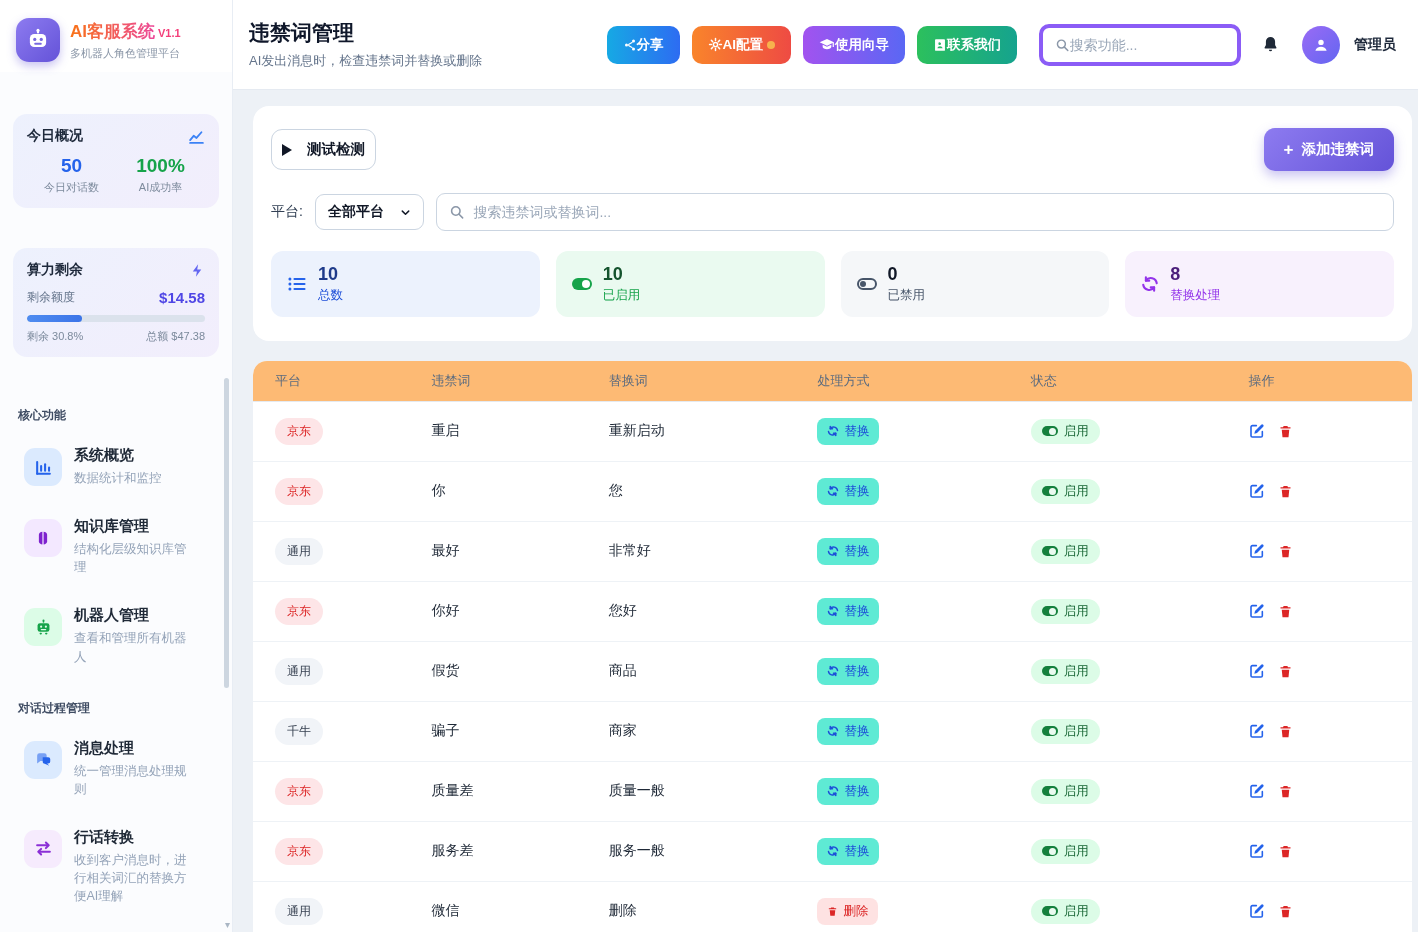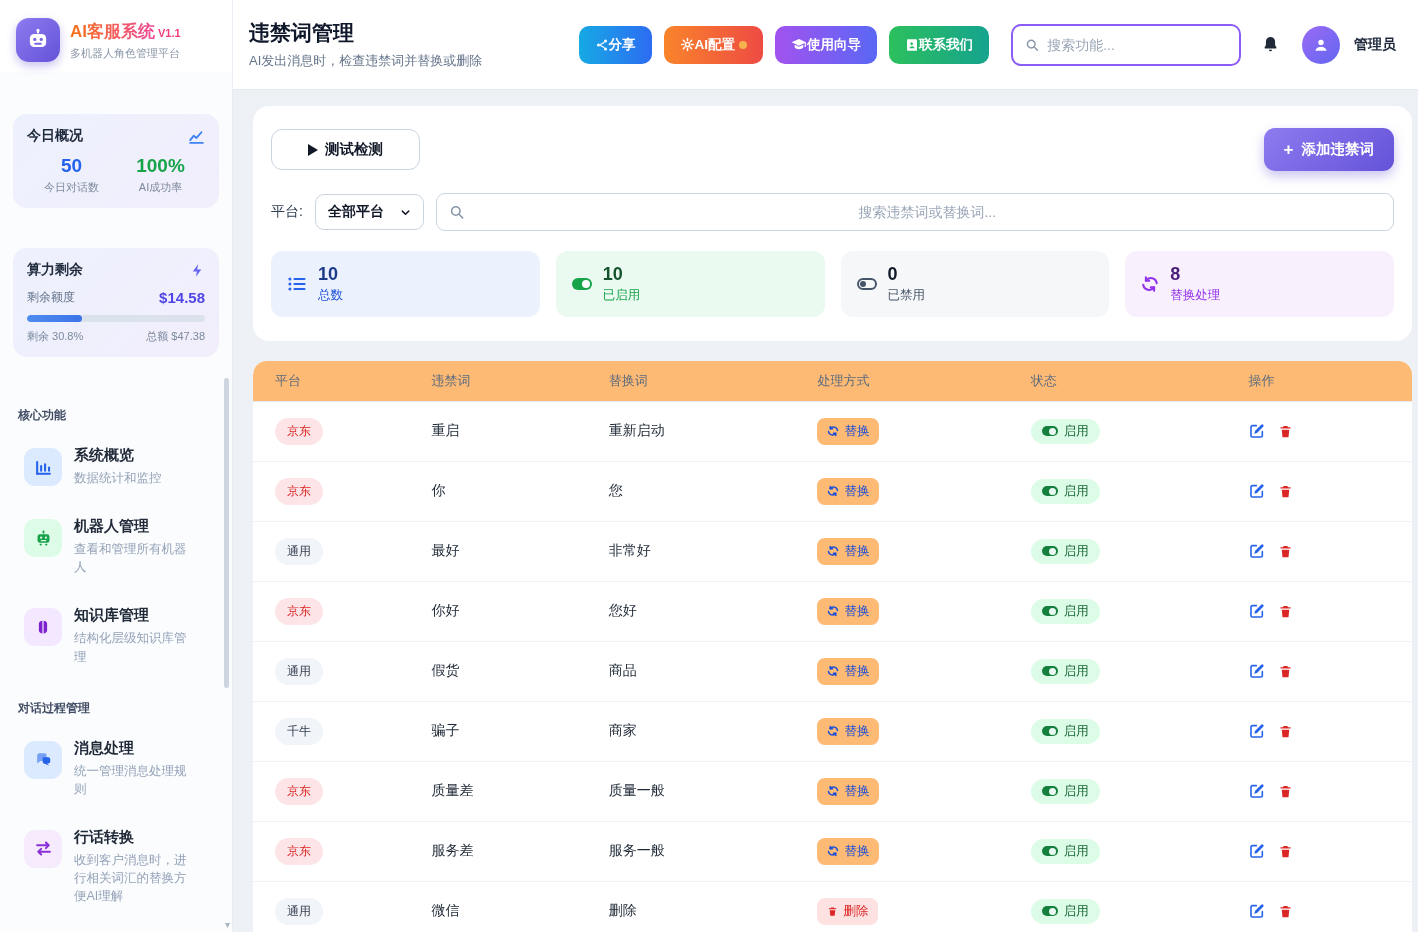--- a/index.html
+++ b/index.html
@@ -89,64 +89,64 @@
     display:flex; align-items:center; color:#fff; font-size:13.5px; font-weight:700;
     border:none; border-radius:10px; padding:10px 16px; cursor:pointer; position:relative;
   }
   .hbtn-share   { background:linear-gradient(90deg,#16a9e4,#2d6cf2); }
   .hbtn-config  { background:linear-gradient(90deg,#f9842b,#ee4b43); }
   .hbtn-guide   { background:linear-gradient(90deg,#a253ef,#5a67f4); }
   .hbtn-contact { background:linear-gradient(90deg,#2cc05d,#15a38e); }
   .hbtn-dot { width:8px; height:8px; border-radius:50%; background:#f7b24d; margin-left:4px; }
 
   .hsearch {
-    display:flex; align-items:center; gap:8px; width:230px; height:42px;
-    border:2px solid #8b5cf6; border-radius:10px; padding:0 12px; background:#fff; margin-left:10px;
+    display:flex; align-items:center; width:202px; height:42px;
+    border:4px solid #8b5cf6; border-radius:10px; padding:0 12px; background:#fff; margin-left:10px;
   }
   .hsearch input { border:none; outline:none; font-size:14px; width:100%; color:#334155; font-family:inherit; background:transparent; }
   .hsearch input::placeholder { color:#9aa7b8; }
 
   .bell { margin-left:8px; color:#1f2937; cursor:pointer; }
   .avatar {
     width:38px; height:38px; border-radius:50%; margin-left:10px; cursor:pointer;
     background:linear-gradient(135deg,#9a6bf5,#6366f1);
     display:flex; align-items:center; justify-content:center;
   }
   .uname { font-size:14px; font-weight:600; color:#1e293b; margin-left:2px; }
 
   
   .main { flex:1; padding:16px 6px 0 20px; overflow:hidden; }
 
   .panel { background:#fff; border-radius:16px; padding:22px 18px 24px 18px; }
 
   .tool-row { display:flex; align-items:center; }
   .btn-test {
-    display:flex; align-items:center; gap:7px; background:#fff; border:1.5px solid #cbd5e1;
-    border-radius:11px; padding:10px 36px; font-size:14.5px; font-weight:700; color:#111827; cursor:pointer;
+    display:flex; align-items:center; gap:15px; background:#fff; border:1.5px solid #cbd5e1;
+    border-radius:11px; padding:10px 10px; font-size:14.5px; font-weight:700; color:#111827; cursor:pointer;
     font-family:inherit;
   }
   .play-tri { width:0; height:0; border-left:10px solid #111827; border-top:6px solid transparent; border-bottom:6px solid transparent; }
   .btn-add {
     margin-left:auto; display:flex; align-items:center; gap:8px; border:none; cursor:pointer;
     background:linear-gradient(135deg,#8d7bf0,#6453d8); color:#fff; font-size:14.5px; font-weight:700;
     border-radius:11px; padding:12px 20px; box-shadow:0 5px 12px rgba(100,83,216,.35); font-family:inherit;
   }
   .plus { font-size:17px; font-weight:700; line-height:1; }
 
   .filter-row { display:flex; align-items:center; gap:12px; margin-top:22px; }
   .filter-label { font-size:14px; color:#334155; }
   .fselect {
     display:flex; align-items:center; gap:16px; border:1px solid #cbd5e1; border-radius:9px;
     padding:8px 12px; font-size:14px; font-weight:600; color:#111827; background:#fff; cursor:pointer;
   }
   .fsearch {
     flex:1; display:flex; align-items:center; gap:9px; border:1px solid #cbd5e1; border-radius:9px;
     height:38px; padding:0 12px; background:#fff;
   }
-  .fsearch input { border:none; outline:none; width:100%; font-size:14px; color:#334155; font-family:inherit; background:transparent;text-align:center; }
+  .fsearch input { border:none; outline:none; width:100%; font-size:14px; color:#334155; font-family:inherit; background:transparent; }
   .fsearch input::placeholder { color:#9aa7b8; }
 
   .stats-row { display:flex; gap:16px; margin-top:20px; }
   .stat-card { flex:1; border-radius:12px; padding:13px 16px; display:flex; align-items:center; gap:11px; }
   .sc1 { background:#ecf2fd; } .sc2 { background:#eafaf0; } .sc3 { background:#f5f7f9; } .sc4 { background:#f8f1fd; }
   .stat-num { font-size:18px; font-weight:800; line-height:1.15; }
   .stat-lab { font-size:12.5px; margin-top:2px; }
   .sc1 .stat-num { color:#1e3a8a; } .sc1 .stat-lab { color:#1d4ed8; }
   .sc2 .stat-num { color:#14532d; } .sc2 .stat-lab { color:#16a34a; }
   .sc3 .stat-num { color:#111827; } .sc3 .stat-lab { color:#475569; }
@@ -167,21 +167,21 @@
   }
   thead th:first-child, tbody td:first-child { padding-left:22px; }
   tbody td { padding:16px 0; border-bottom:1px solid #eef2f6; font-size:14px; color:#1f2937; vertical-align:middle; }
   .word { font-weight:500; }
 
   .badge { display:inline-block; font-size:12px; padding:5px 12px; border-radius:999px; }
   .badge.jd { background:#fde5e7; color:#dc2626; }
   .badge.generic { background:#f1f4f8; color:#374151; }
 
   .pill { display:inline-flex; align-items:center; gap:5px; font-size:12.5px; padding:5px 10px; border-radius:8px; font-weight:500; }
-  .pill.rep { background:#fdba74; color:#1d4ed8; }
+  .pill.rep { background:#5eead4; color:#1d4ed8; }
   .pill.del { background:#fee2e2; color:#dc2626; }
 
   .pill-status { display:inline-flex; align-items:center; gap:6px; font-size:12.5px; padding:4px 11px; border-radius:999px; background:#dcfce7; color:#166534; font-weight:500; }
   .st-toggle { width:16px; height:10px; border-radius:99px; background:#15803d; position:relative; }
   .st-toggle::after { content:""; position:absolute; right:1.5px; top:1.5px; width:7px; height:7px; border-radius:50%; background:#eafaf0; }
 
   .ops { display:flex; align-items:center; gap:13px; }
   .op { cursor:pointer; }
   .op-edit { color:#2563eb; } .op-del { color:#dc2626; }
 </style>
@@ -254,52 +254,52 @@
         <path d="M4 20V20h16"></path>
           <path d="M4 20V5"></path>
           <path d="M9 16v-6"></path>
           <path d="M14 16V8"></path>
           <path d="M19 16v-4"></path>
       </svg>
     </div>
     <div>
       <div class="side-item-title">系统概览</div>
       <div class="side-item-desc">数据统计和监控</div>
+    </div>
+  </div>
+
+  <div class="side-item">
+    <div class="side-icon si-purple">
+      <svg width="18" height="18" viewBox="0 0 24 24" fill="#7e22ce">
+        <path d="M11.2 3.5c-2.2 0-4.7 1.4-4.7 4.2v8.6c0 2.8 2.5 4.2 4.7 4.2V3.5z"></path>
+        <path d="M12.8 3.5c2.2 0 4.7 1.4 4.7 4.2v8.6c0 2.8-2.5 4.2-4.7 4.2V3.5z"></path>
+      </svg>
+    </div>
+    <div>
+      <div class="side-item-title">知识库管理</div>
+      <div class="side-item-desc">结构化层级知识库管理</div>
     </div>
   </div>
 
   <div class="side-item">
     <div class="side-icon si-green">
       <svg width="19" height="19" viewBox="0 0 24 24" fill="currentColor">
         <rect x="11" y="3" width="2" height="3" rx="1"></rect>
           <circle cx="12" cy="3.2" r="1.3"></circle>
         <rect x="4.5" y="6.5" width="15" height="11" rx="3"></rect>
         <circle cx="9" cy="11" r="1.4" fill="#dcfce7"></circle>
           <circle cx="15" cy="11" r="1.4" fill="#dcfce7"></circle>
         <rect x="8.5" y="13.8" width="7" height="1.6" rx="0.8" fill="#dcfce7"></rect>
         <rect x="7" y="18.5" width="3" height="2.2" rx="1"></rect>
           <rect x="14" y="18.5" width="3" height="2.2" rx="1"></rect>
       </svg>
     </div>
     <div>
       <div class="side-item-title">机器人管理</div>
       <div class="side-item-desc">查看和管理所有机器人</div>
-    </div>
-  </div>
-
-  <div class="side-item">
-    <div class="side-icon si-purple">
-      <svg width="18" height="18" viewBox="0 0 24 24" fill="#7e22ce">
-        <path d="M11.2 3.5c-2.2 0-4.7 1.4-4.7 4.2v8.6c0 2.8 2.5 4.2 4.7 4.2V3.5z"></path>
-        <path d="M12.8 3.5c2.2 0 4.7 1.4 4.7 4.2v8.6c0 2.8-2.5 4.2-4.7 4.2V3.5z"></path>
-      </svg>
-    </div>
-    <div>
-      <div class="side-item-title">知识库管理</div>
-      <div class="side-item-desc">结构化层级知识库管理</div>
     </div>
   </div>
 
   <div class="side-section s2">对话过程管理</div>
 
   <div class="side-item">
     <div class="side-icon si-blue">
       <svg width="19" height="19" viewBox="0 0 24 24" fill="currentColor">
         <path d="M4 4h9a3 3 0 0 1 3 3v4a3 3 0 0 1-3 3H8l-4 3V7a3 3 0 0 1 3-3z" opacity=".55"></path>
         <path d="M11 9h7a2.5 2.5 0 0 1 2.5 2.5v3A2.5 2.5 0 0 1 18 17h-1.5l3 3-6-2.6A2.5 2.5 0 0 1 11 15z"></path>

